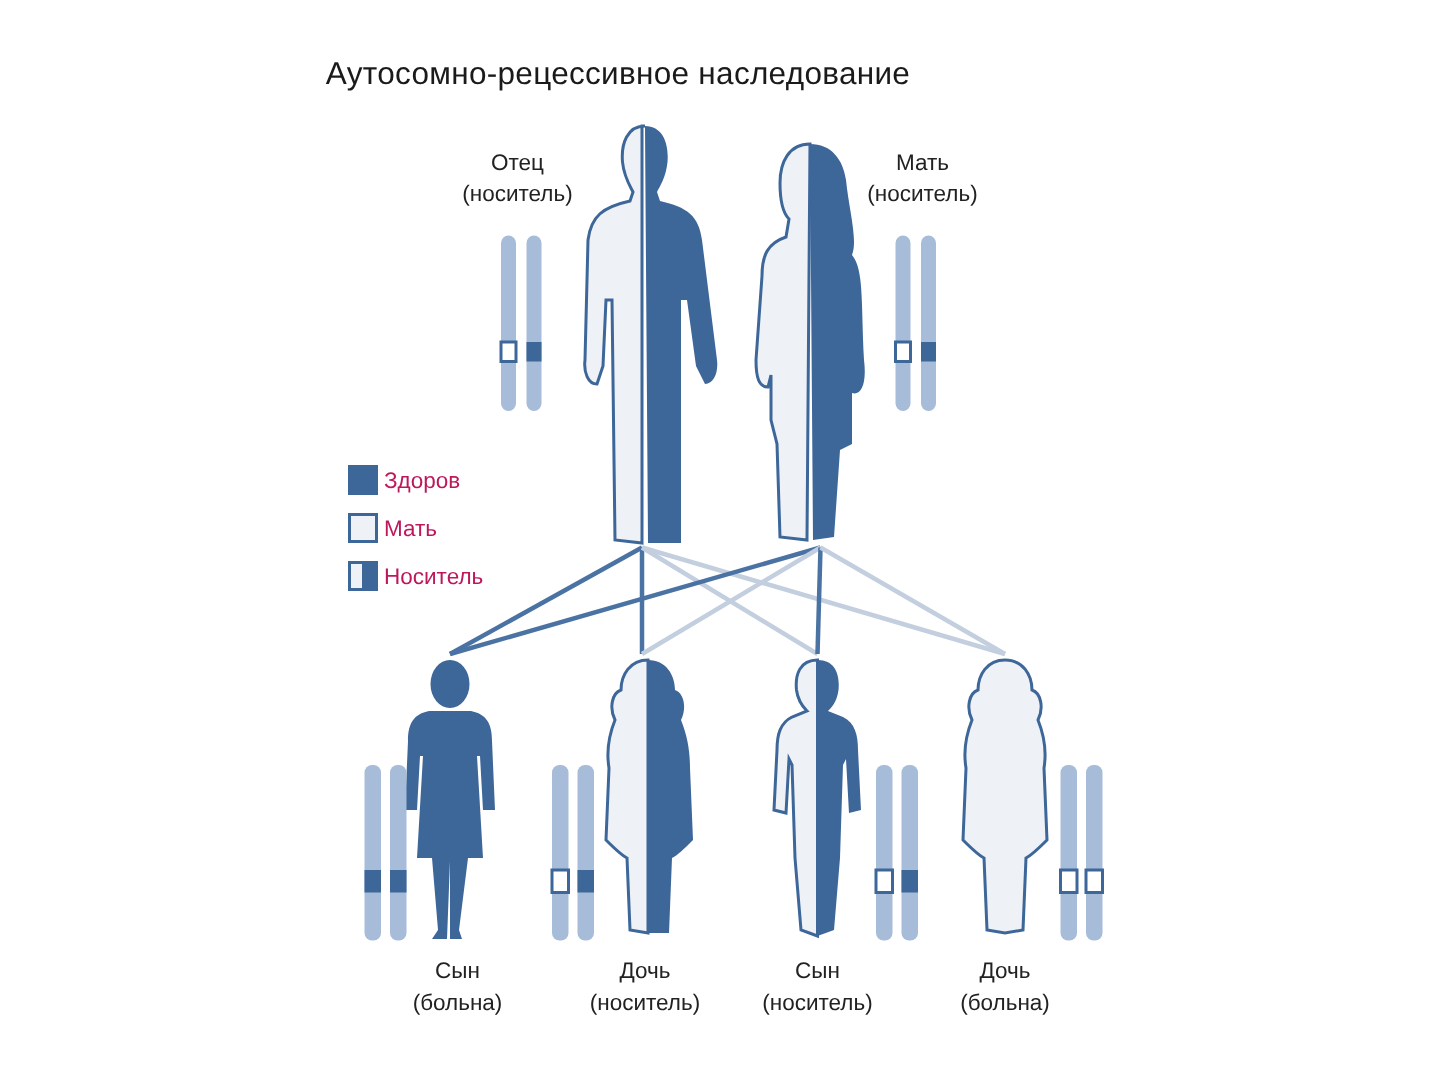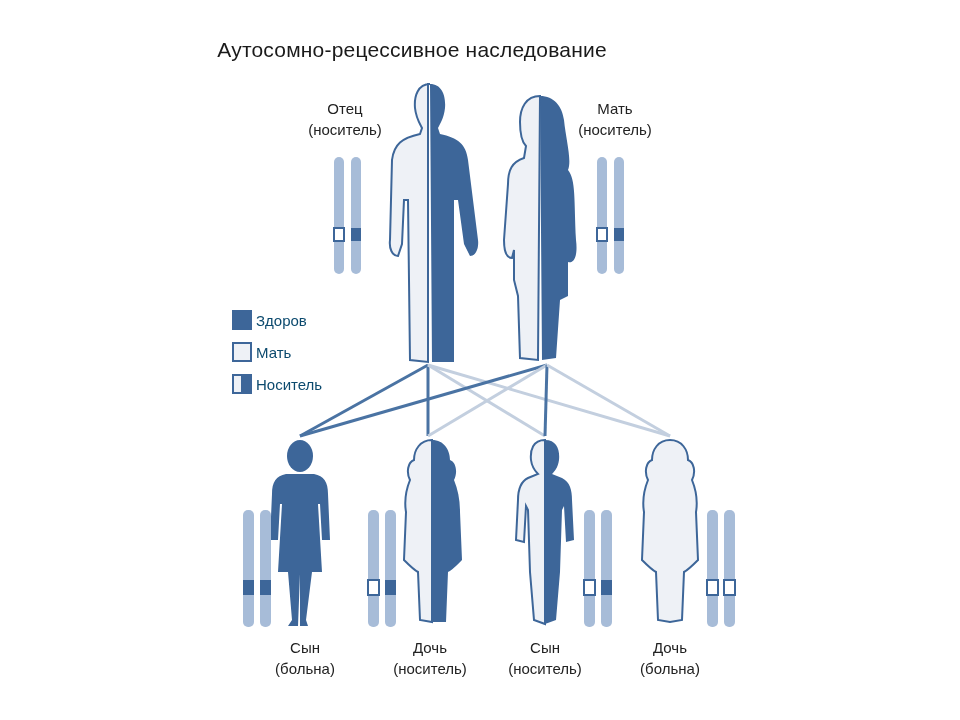--- a/index.html
+++ b/index.html
@@ -7,21 +7,21 @@
   .title{position:absolute;left:0;width:824px;top:38px;text-align:center;font-weight:normal;font-size:21px;letter-spacing:0.2px;}
   .lbl{position:absolute;text-align:center;font-size:15px;line-height:21px;color:#222;white-space:nowrap;}
   .lbl span{display:block;}
   svg.main{position:absolute;left:0;top:0;}
   .legend{position:absolute;left:232px;top:309px;}
   .leg-row{display:flex;align-items:center;height:22px;margin-bottom:10px;}
   .sw{width:20px;height:20px;box-sizing:border-box;border:2px solid #3d6699;margin-right:4px;}
   .sw.h{background:#3d6699;}
   .sw.s{background:#eef1f6;}
   .sw.c{background:linear-gradient(90deg,#eef1f6 0 45%,#3d6699 45% 100%);}
-  .leg-txt{font-size:15px;color:#0c4a6e;}
+  .leg-txt{font-size:15px;color:#be185d;}
 </style>
 </head>
 <body>
 
 <div class="title">Аутосомно-рецессивное наследование</div>
 
 <svg class="main" width="960" height="720" viewBox="0 0 960 720">
   <defs>
     <clipPath id="clipL">
         <rect x="0" y="0" width="0" height="720"></rect>

